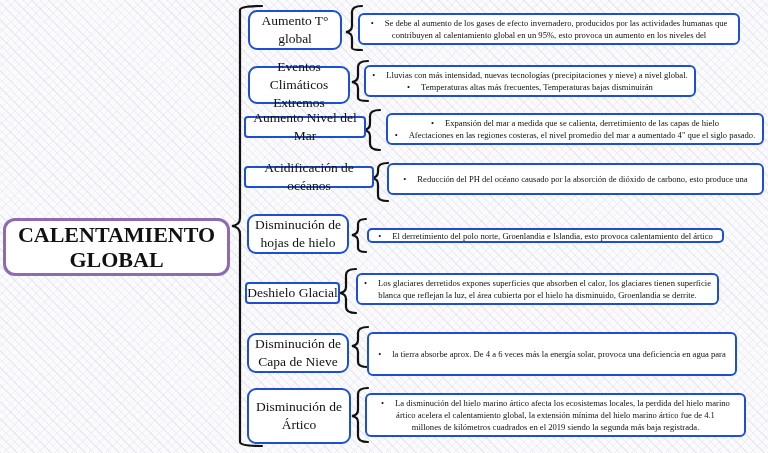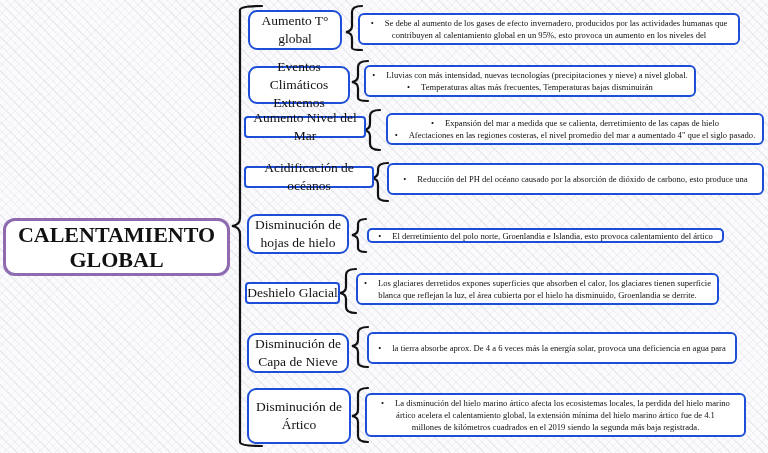--- a/index.html
+++ b/index.html
@@ -113,21 +113,21 @@
   <span class="line"><span class="bullet">•</span><span>Los glaciares derretidos expones superficies que absorben el calor, los glaciares tienen superficie</span></span>
   <span class="line">blanca que reflejan la luz, el área cubierta por el hielo ha disminuido, Groenlandia se derrite.</span>
 </div>
 
 <div class="box cat" style="left:247px;top:333px;width:102px;height:40px;">
   <div>
       <div>Disminución de</div>
       <div>Capa de Nieve</div>
     </div>
 </div>
-<div class="box detail" style="left:367px;top:332px;width:370px;height:32px;">
+<div class="box detail" style="left:367px;top:332px;width:370px;height:44px;">
   <span class="line"><span class="bullet">•</span><span>la tierra absorbe aprox. De 4 a 6 veces más la energía solar, provoca una deficiencia en agua para</span></span>
 </div>
 
 <div class="box cat" style="left:247px;top:388px;width:104px;height:56px;">
   <div>
       <div>Disminución de</div>
       <div>Ártico</div>
     </div>
 </div>
 <div class="box detail" style="left:365px;top:393px;width:381px;height:44px;">

